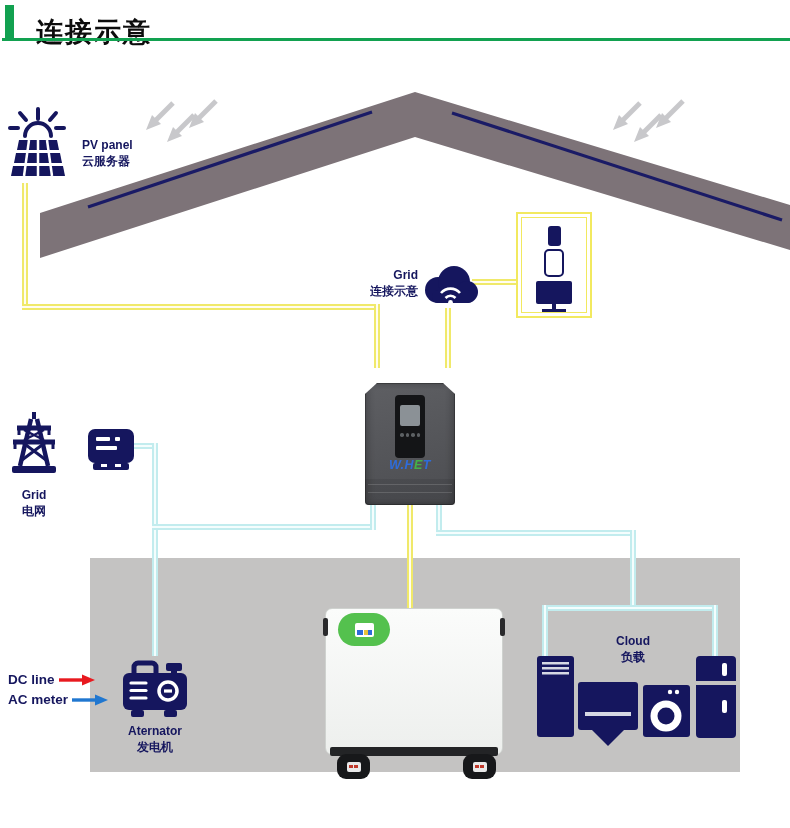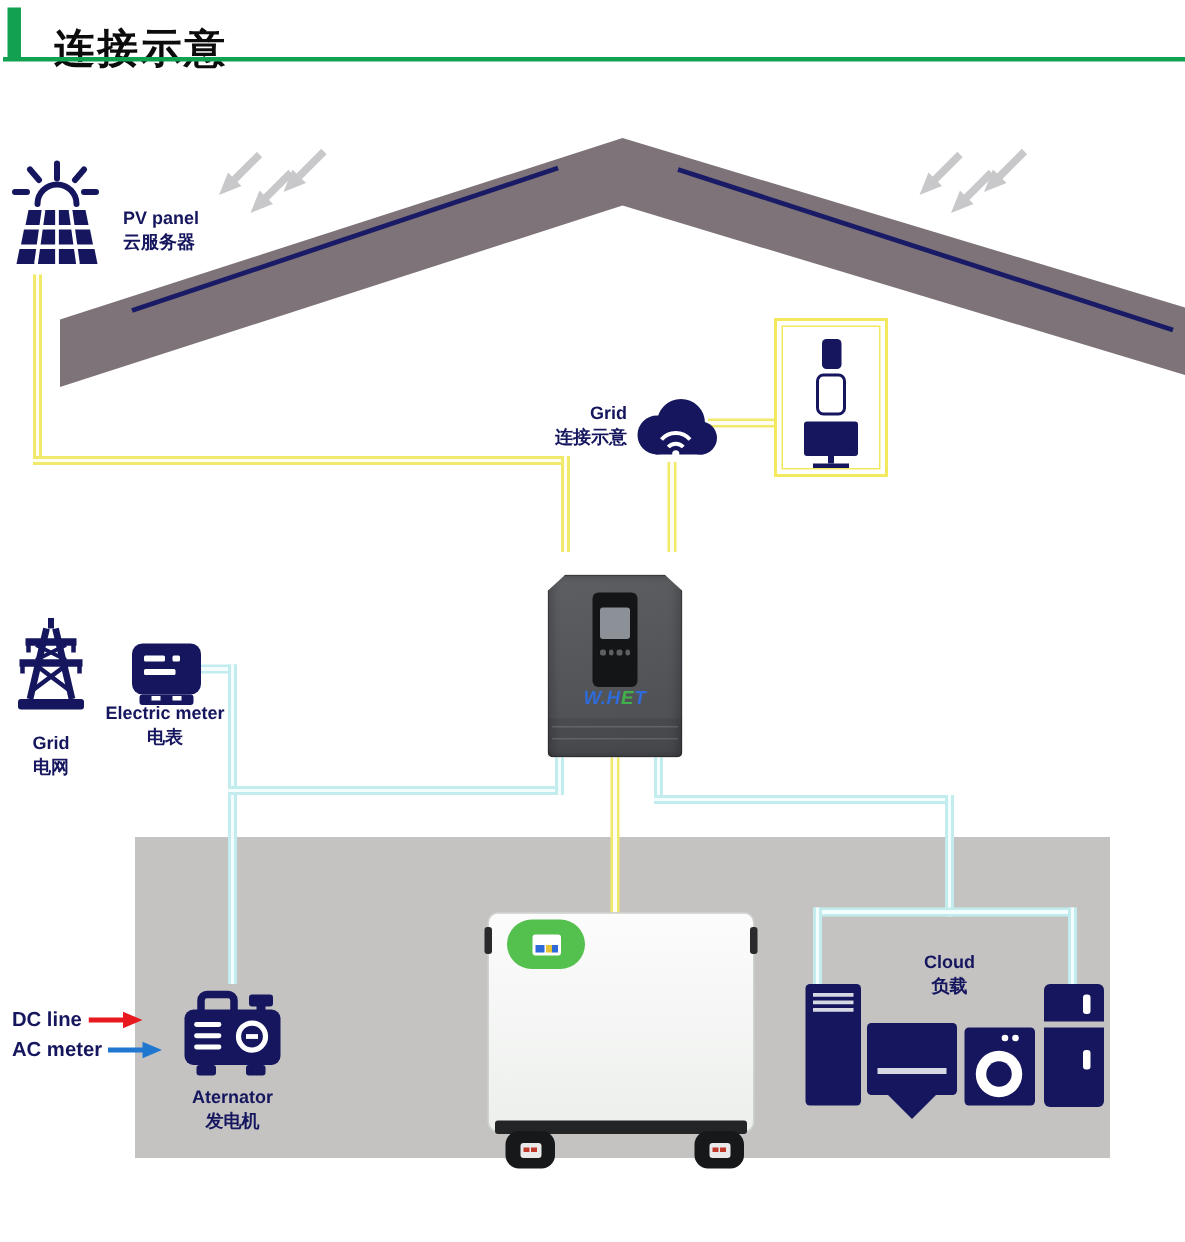--- a/index.html
+++ b/index.html
@@ -203,24 +203,20 @@
 
   <svg class="abs" style="left:85px;top:424px;" width="52" height="50" viewBox="0 0 52 50">
     <rect x="3" y="5" width="46" height="34" rx="7" fill="#15165E"></rect>
     <rect x="11" y="13" width="14" height="4" rx="1" fill="#fff"></rect>
     <rect x="30" y="13" width="5" height="4" rx="1" fill="#fff"></rect>
     <rect x="11" y="22" width="21" height="4" rx="1" fill="#fff"></rect>
     <rect x="8" y="39" width="36" height="7" rx="2" fill="#15165E"></rect>
     <rect x="16" y="40" width="6" height="3" fill="#fff"></rect>
     <rect x="30" y="40" width="6" height="3" fill="#fff"></rect>
   </svg>
-  <div class="abs lbl tc" style="left:56px;top:468px;width:108px;">
-    <div>Electric meter</div>
-    <div class="zh">电表</div>
-  </div>
 
   <div class="abs inverter">
     <div class="inv-body">
       <div class="inv-display">
         <div class="inv-screen"></div>
         <div class="inv-btns">
             <i></i>
             <i></i>
             <i></i>
             <i></i>

